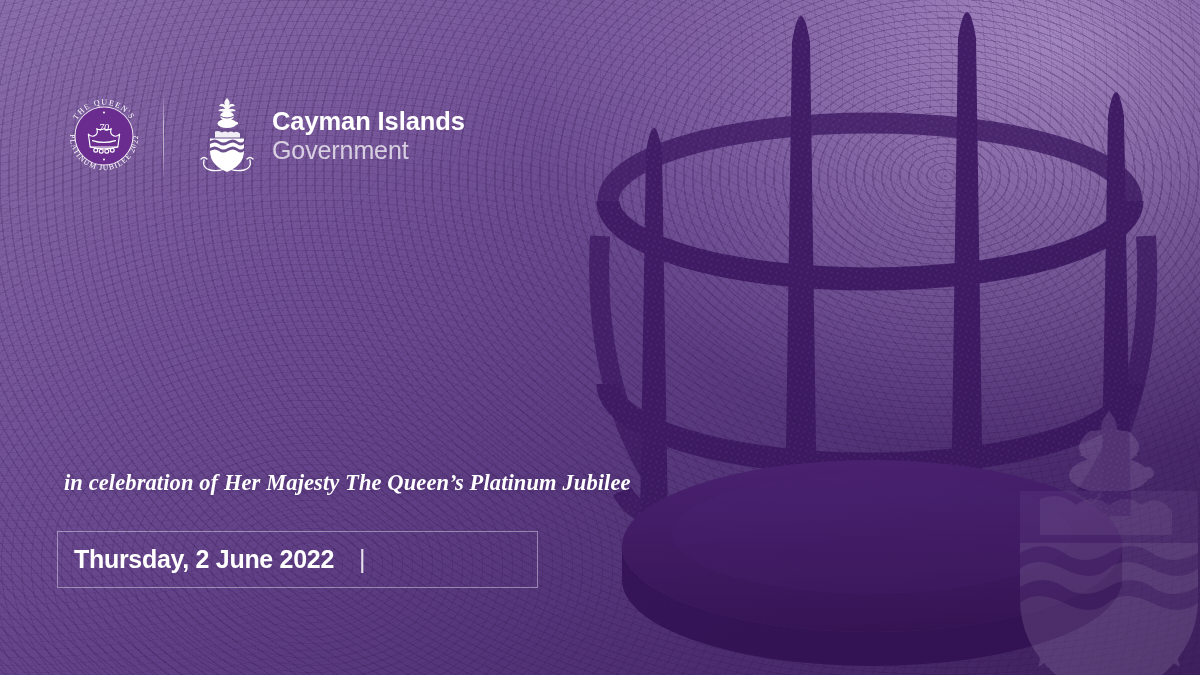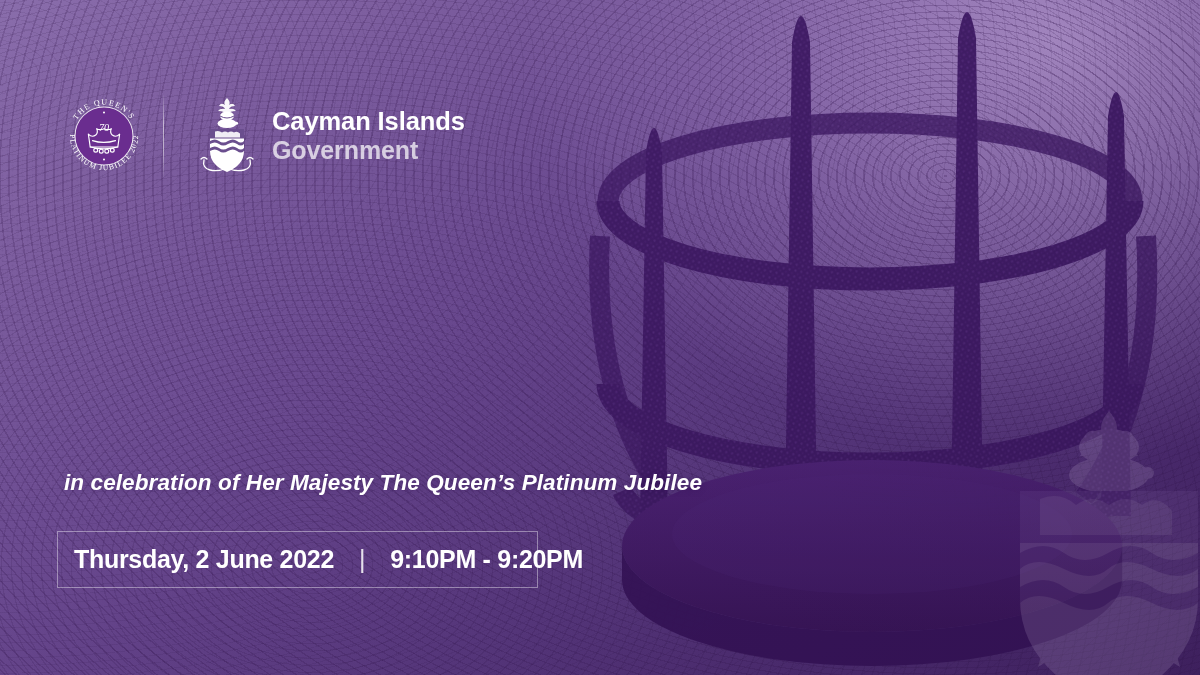--- a/index.html
+++ b/index.html
@@ -89,35 +89,35 @@
   }
   #cig-logo { display:flex; align-items:center; }
   #cig-crest { width:58px; height:80px; flex:0 0 auto; }
   #cig-crest svg { display:block; width:58px; height:80px; }
   #cig-words { margin-left:16px; line-height:1.08; }
   #cig-line1 {
     font-size:25.5px; font-weight:700; color:#ffffff;
     letter-spacing:-0.1px; white-space:nowrap;
   }
   #cig-line2 {
-    font-size:25px; font-weight:700; color:rgba(255,255,255,0.72);
+    font-size:25px; font-weight:400; color:rgba(255,255,255,0.72);
     letter-spacing:-0.1px; white-space:nowrap; margin-top:1px;
   }
 
   
   #headline {
     position:absolute; left:62px; top:392px;
     font-size:63px; font-weight:700; color:#ffffff;
     letter-spacing:-1.8px; line-height:1.02;
     white-space:nowrap;
     text-shadow:0 2px 10px rgba(40,12,70,0.22);
   }
   #subtitle {
     position:absolute; left:64px; top:470px;
-    font-family:Liberation Sans, sans-serif;
+    font-family:Liberation Serif, serif;
     font-style:italic; font-weight:700;
     font-size:22.5px; color:#ffffff;
     letter-spacing:0.1px; white-space:nowrap;
     text-shadow:0 1px 6px rgba(40,12,70,0.25);
   }
 
   
   #date-box {
     position:absolute; left:57px; top:531px;
     width:481px; height:57px;
@@ -289,21 +289,20 @@
       </div>
     </div>
   </div>
 
   <div id="subtitle">in celebration of Her Majesty The Queen’s Platinum Jubilee</div>
 
   <div id="date-box">
     <div id="date-text">
       <span>Thursday, 2 June 2022</span>
       <span class="sep">|</span>
-      <span>9:10PM - 9:20PM</span>
     </div>
   </div>
 
   <div id="crest-watermark">
     <svg viewBox="0 0 250 330" xmlns="http://www.w3.org/2000/svg">
       <g fill="#F0E4FA">
         <ellipse cx="125" cy="36" rx="30" ry="18"></ellipse>
         <path d="M125 0 q-12 14-6 24 q-14-10-20 4 q17 0 21 10 q-17-4-24 7 q20 0 27 10 h4 q7-10 27-10 q-7-11-24-7 q4-10 21-10 q-6-14-20-4 q6-10-6-24z" opacity="0.9"></path>
         <ellipse cx="125" cy="64" rx="40" ry="18"></ellipse>
         <circle cx="164" cy="62" r="6"></circle>

